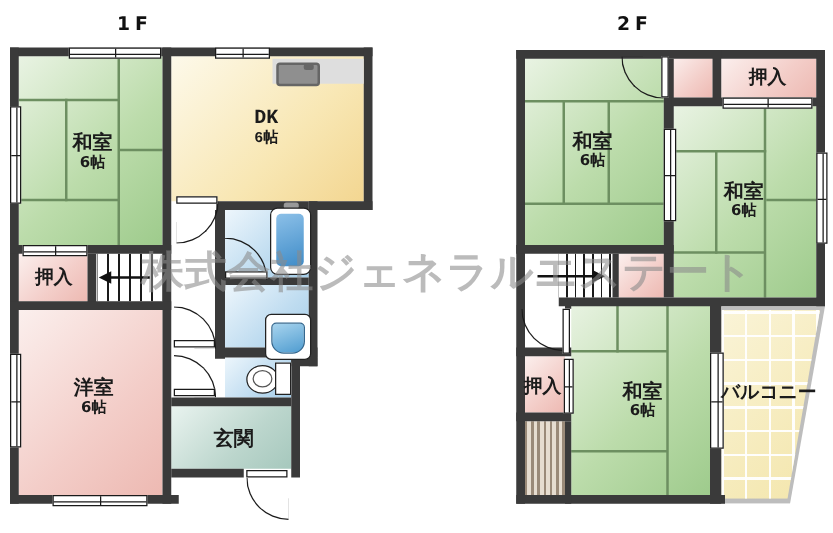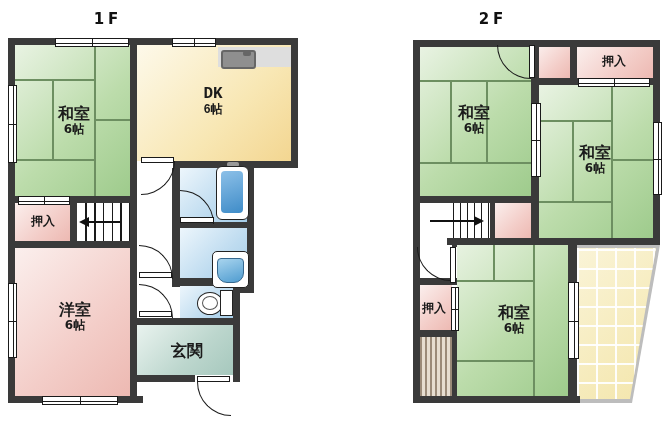--- a/index.html
+++ b/index.html
@@ -26,21 +26,21 @@
   .leaf{position:absolute;background:#fff;border:1px solid #1a1a1a;box-sizing:border-box;z-index:4;}
   .stairs{position:absolute;background:#fff;z-index:2;}
   .st1{background:#fff repeating-linear-gradient(90deg,transparent 0 7.2px,#1a1a1a 7.2px 8.8px);}
   .st2{background:#fff repeating-linear-gradient(90deg,transparent 0 5.6px,#1a1a1a 5.6px 7px);}
   .aline{position:absolute;background:#111;z-index:4;}
   .ahead{position:absolute;width:0;height:0;z-index:4;}
   .lbl{position:absolute;display:flex;flex-direction:column;align-items:center;z-index:5;
        font-weight:bold;color:#1b1b1b;line-height:1.12;transform:translate(-50%,-50%);white-space:nowrap;}
   .lbl .nm{font-size:16px;}
   .lbl .sz{font-size:12px;}
-  .lbl-sm{font-size:12px;justify-content:flex-end;}
+  .lbl-sm{font-size:15px;justify-content:flex-end;}
   .ftitle{position:absolute;transform:translateX(-50%);font-weight:bold;font-size:15px;
           letter-spacing:4px;color:#111;z-index:5;}
   .fix{position:absolute;z-index:4;}
   #watermark{position:absolute;left:113px;top:195px;font-size:34px;font-weight:bold;
              color:#8b8b8b;opacity:0.58;letter-spacing:0.5px;z-index:9;white-space:nowrap;}
   #balc-outer{position:absolute;left:577px;top:245px;width:84px;height:158px;background:#bdbdbd;
               clip-path:polygon(0 0,83px 0,55px 158px,0 158px);z-index:1;}
   #balc-inner{position:absolute;left:577px;top:245px;width:84px;height:158px;z-index:2;
               clip-path:polygon(0 3px,79px 3px,53px 154px,0 154px);
               background:repeating-linear-gradient(0deg,rgba(255,255,255,.95) 0 2px,transparent 2px 19px),
@@ -134,21 +134,21 @@
     <span>押入</span>
   </div>
   <div class="lbl" style="left:75px;top:317px;">
     <span class="nm">洋室</span>
     <span class="sz">6帖</span>
   </div>
   <div class="lbl" style="left:187px;top:351px;font-size:16px;">
     <span>玄関</span>
   </div>
 
-  <div class="ftitle" style="left:493px;top:10px;">2F</div>
+  <div class="ftitle" style="left:508px;top:10px;">2F</div>
 
   <div id="balc-outer"></div>
   <div id="balc-inner"></div>
 
   <div class="rm green" style="left:420px;top:47px;width:111px;height:149px;"></div>
   <div class="rm pink" style="left:537px;top:47px;width:33px;height:31px;"></div>
   <div class="rm pink" style="left:577px;top:47px;width:76px;height:31px;"></div>
   <div class="rm green" style="left:539px;top:85px;width:114px;height:153px;"></div>
   <div class="rm pink" style="left:495px;top:203px;width:36px;height:35px;"></div>
   <div class="rm pink" style="left:420px;top:285px;width:32px;height:45px;"></div>
@@ -211,14 +211,18 @@
   <div class="lbl" style="left:514px;top:320px;">
     <span class="nm">和室</span>
     <span class="sz">6帖</span>
   </div>
   <div class="lbl lbl-sm" style="left:614px;top:62px;">
     <span>押入</span>
   </div>
   <div class="lbl lbl-sm" style="left:434px;top:309px;">
     <span>押入</span>
   </div>
-
+  <div class="lbl" style="left:615px;top:314px;font-size:15px;">
+    <span>バルコニー</span>
+  </div>
+
+  <div id="watermark">株式会社ジェネラルエステート</div>
 </div>
 
 </body></html>

